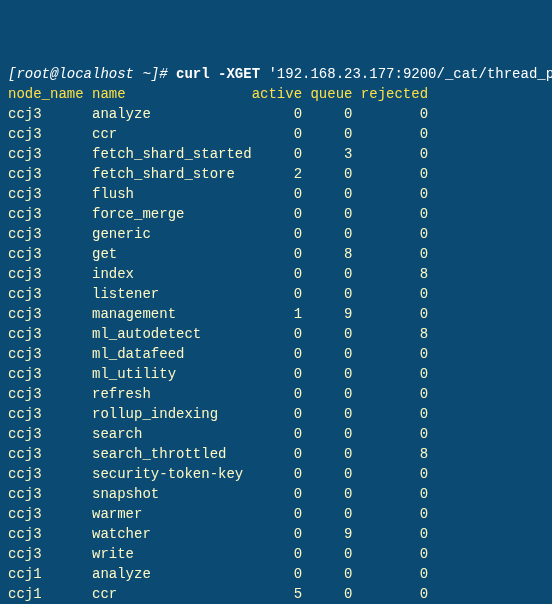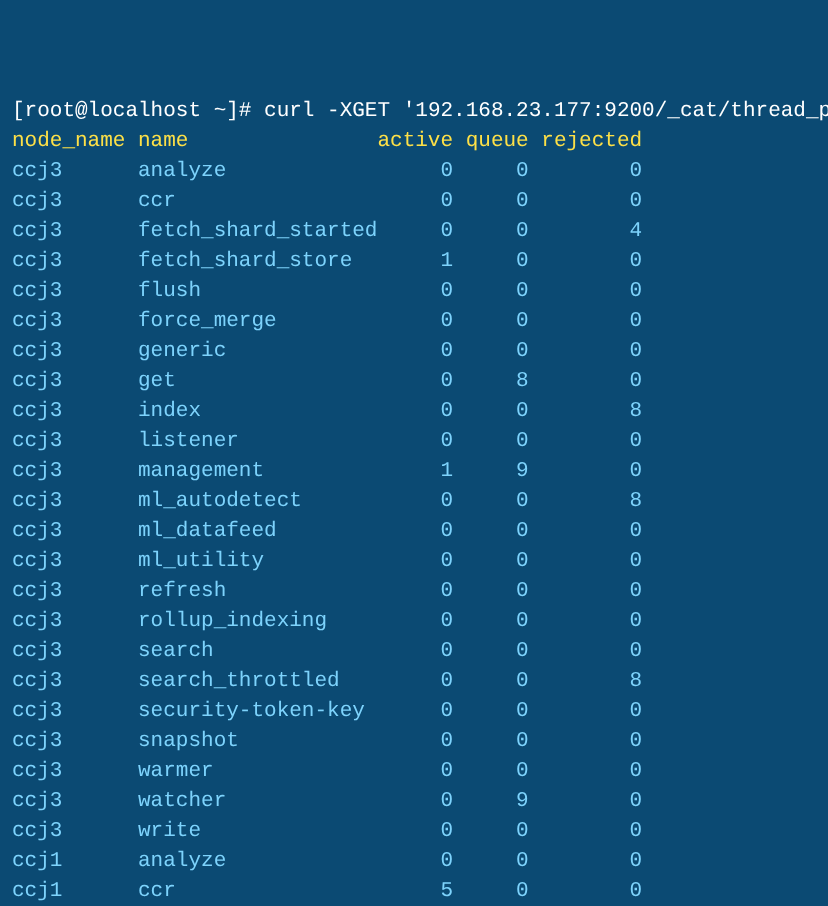--- a/index.html
+++ b/index.html
@@ -5,36 +5,36 @@
   body {
     margin: 0;
     padding: 4px 8px;
     background: #0b4a73;
     color: #ffffff;
     font-family: Consolas, 'Courier New', monospace;
     font-size: 14px;
     line-height: 20px;
     white-space: pre;
   }
-  .prompt-user { color: #ffffff; }
-  .cmd { color: #ffffff; }
+  .prompt-user { color: #ffffff; font-style: italic; }
+  .cmd { color: #ffffff; font-weight: bold; }
   .arg { color: #ffffff; }
   .header { color: #fde047; }
-  .row { color: #7dd3fc; text-align: right; }
+  .row { color: #fef9c3; text-align: right; }
 </style>
 </head>
 <body>
 
 
 <span class="prompt-user">[root@localhost ~]# </span><span class="cmd">curl -XGET </span><span class="arg">'192.168.23.177:9200/_cat/thread_pool?v&amp;pretty'</span>
 <span class="header" id="header-line">node_name name               active queue rejected</span>
 <div id="rows-container"><span class="row">ccj3      analyze                 0     0        0</span>
 <span class="row">ccj3      ccr                     0     0        0</span>
-<span class="row">ccj3      fetch_shard_started     0     0        4</span>
-<span class="row">ccj3      fetch_shard_store       1     0        0</span>
+<span class="row">ccj3      fetch_shard_started     0     3        0</span>
+<span class="row">ccj3      fetch_shard_store       2     0        0</span>
 <span class="row">ccj3      flush                   0     0        0</span>
 <span class="row">ccj3      force_merge             0     0        0</span>
 <span class="row">ccj3      generic                 0     0        0</span>
 <span class="row">ccj3      get                     0     8        0</span>
 <span class="row">ccj3      index                   0     0        8</span>
 <span class="row">ccj3      listener                0     0        0</span>
 <span class="row">ccj3      management              1     9        0</span>
 <span class="row">ccj3      ml_autodetect           0     0        8</span>
 <span class="row">ccj3      ml_datafeed             0     0        0</span>
 <span class="row">ccj3      ml_utility              0     0        0</span>

